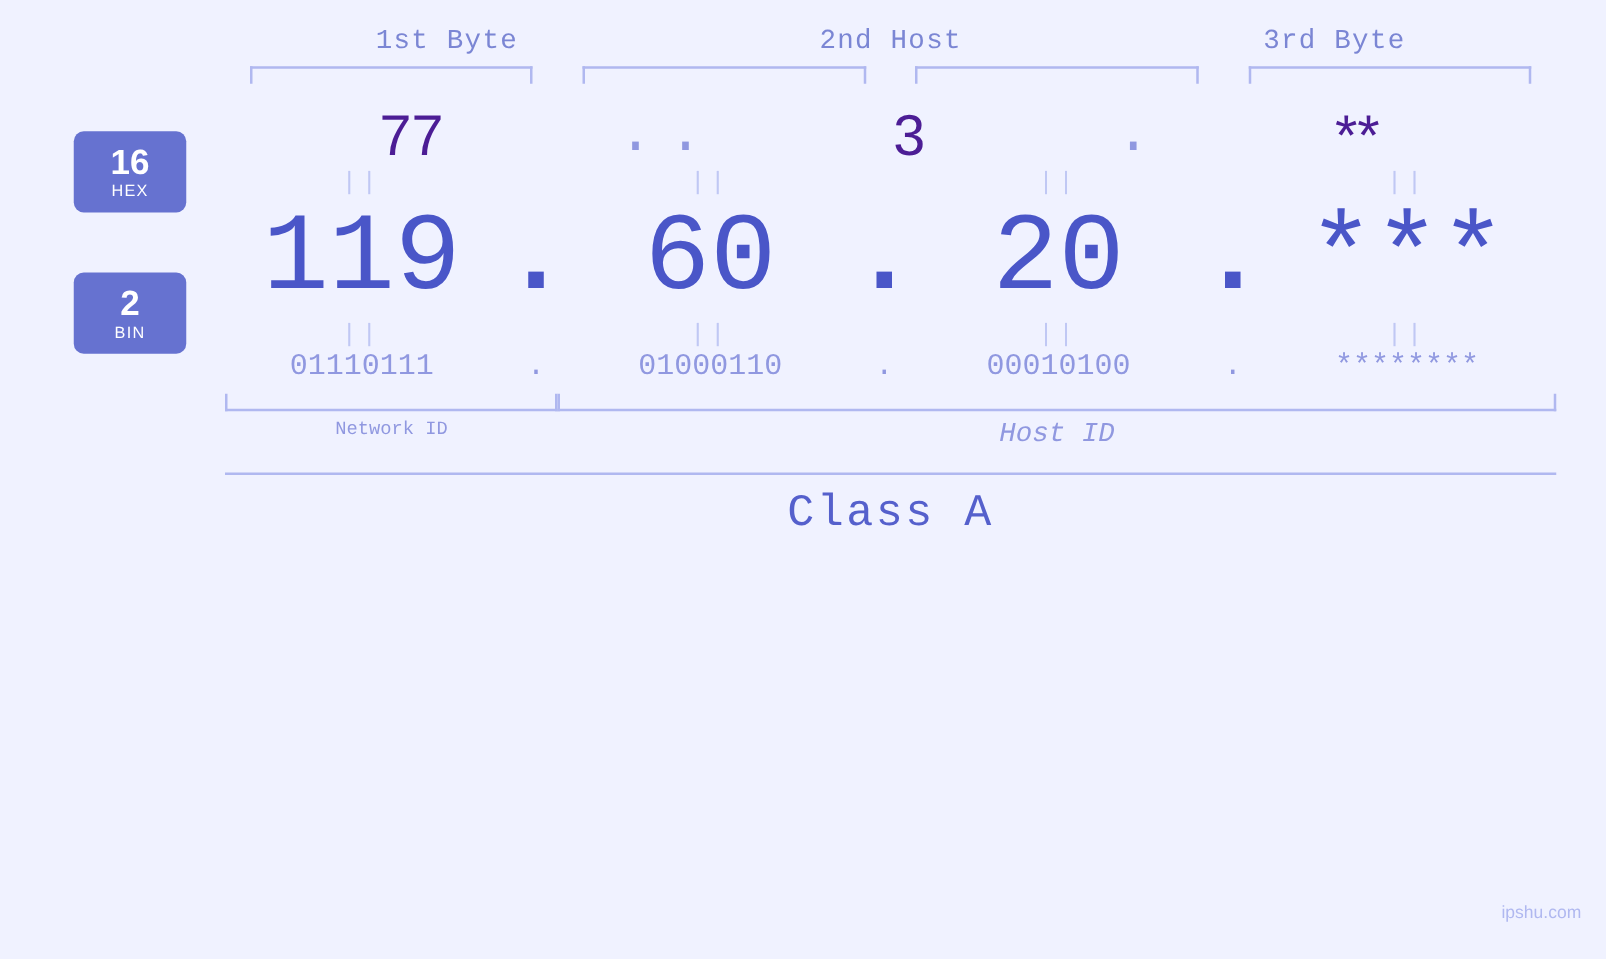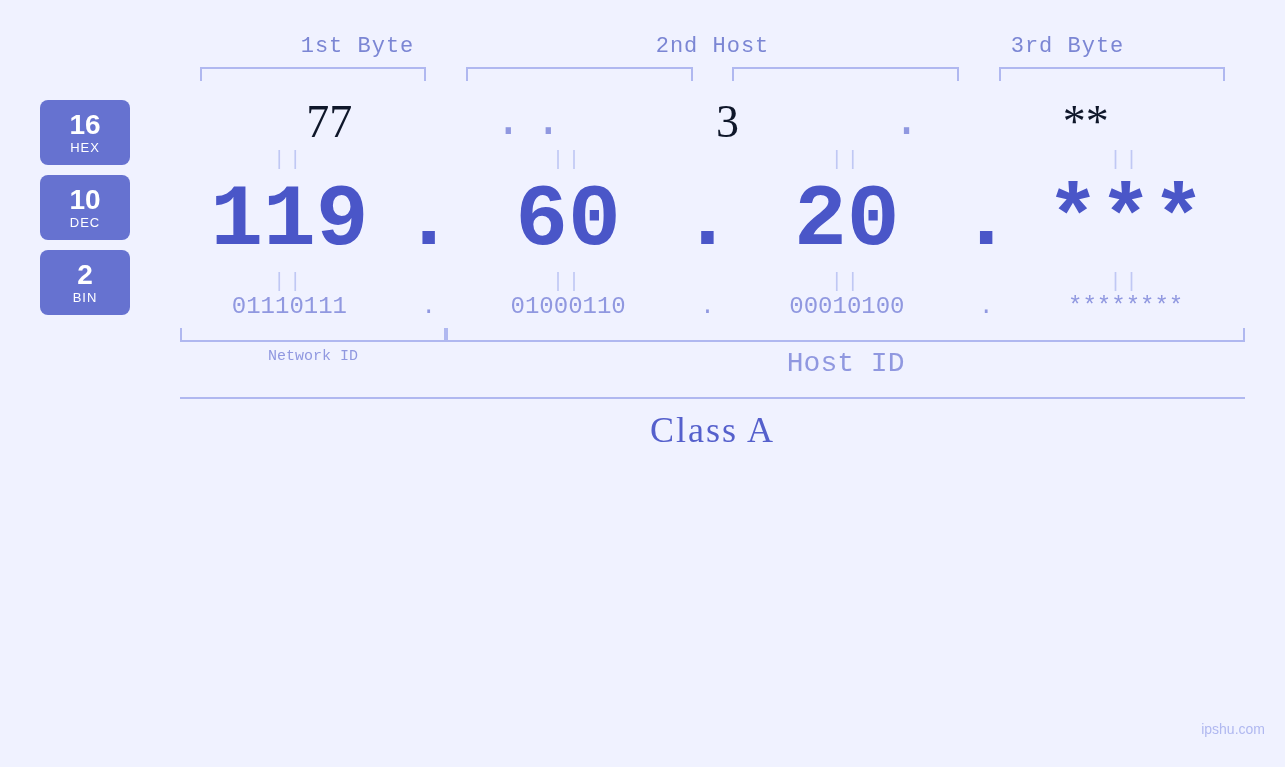--- a/index.html
+++ b/index.html
@@ -31,21 +31,20 @@
       padding-left: 140px;
     }
 
     .byte-header {
       flex: 1;
       text-align: center;
       color: #7b86d4;
       font-size: 22px;
       font-family: 'Courier New', Courier, monospace;
       letter-spacing: 1px;
-      margin-top: 14px;
     }
 
     
     .bracket-top-row {
       display: flex;
       width: 100%;
       padding-left: 140px;
       margin-bottom: 10px;
     }
 
@@ -64,20 +63,21 @@
       border-right: 2px solid #b0b8f0;
     }
 
     .base-badge {
       background: #6672d0;
       color: white;
       border-radius: 8px;
       padding: 10px 14px;
       text-align: center;
       width: 90px;
+      margin-left: 19px;
     }
 
     .base-badge .base-num {
       font-size: 28px;
       font-weight: bold;
       font-family: Arial, sans-serif;
       line-height: 1.1;
     }
 
     .base-badge .base-name {
@@ -125,43 +125,44 @@
       text-align: center;
       color: #9098e0;
       font-size: 15px;
       font-family: 'Courier New', Courier, monospace;
     }
 
     .host-label {
       width: 75%;
       text-align: center;
       color: #9098e0;
-      font-size: 28px;
+      font-size: 22px;
       font-family: 'Courier New', Courier, monospace;
+      font-style: italic;
     }
 
     
     .class-footer {
       width: 100%;
       margin-top: 18px;
       padding-left: 140px;
       position: relative;
     }
 
     .class-top-border {
       width: 100%;
       border-top: 2px solid #b0b8f0;
       margin-bottom: 10px;
     }
 
     .class-label {
       text-align: center;
       color: #5560cc;
       font-size: 36px;
-      font-family: Liberation Serif, serif;
+      font-family: Liberation Mono, monospace;
       letter-spacing: 2px;
     }
 
     
     .watermark {
       position: absolute;
       bottom: 30px;
       right: 20px;
       color: #b0b8f0;
       font-size: 14px;
@@ -220,23 +221,23 @@
       justify-content: center;
     }
 
     .sep-col {
       width: 40px;
       display: flex;
       align-items: center;
       justify-content: center;
     }
 
-    .hex-val { color: #0f172a; font-size: 46px; font-family: Liberation Serif, serif; }
+    .hex-val { color: #4c1d95; font-size: 46px; font-family: Liberation Sans, sans-serif; }
     .hex-dot { color: #9098e0; font-size: 46px; }
-    .dec-val { color: #4a56c8; font-size: 88px; font-family: 'Courier New', monospace; font-weight: bold; }
+    .dec-val { color: #4a56c8; font-size: 88px; font-family: 'Courier New', monospace; font-weight: normal; }
     .dec-dot { color: #4a56c8; font-size: 88px; font-weight: bold; }
     .bin-val { color: #9098e0; font-size: 24px; font-family: 'Courier New', monospace; }
     .bin-dot { color: #9098e0; font-size: 24px; }
     .eq-sym  { color: #c0c8f4; font-size: 20px; letter-spacing: 4px; }
   </style>
 </head>
 <body>
 
 <div class="container">
 
@@ -262,24 +263,20 @@
   </div>
 
   <div class="rows-wrapper">
 
     <div class="base-col">
       <div class="base-badge">
         <div class="base-num">16</div>
         <div class="base-name">HEX</div>
       </div>
       <div class="base-badge">
-        <div class="base-num">10</div>
-        <div class="base-name">DEC</div>
-      </div>
-      <div class="base-badge">
         <div class="base-num">2</div>
         <div class="base-name">BIN</div>
       </div>
     </div>
 
     <div class="data-col">
 
       <div class="row-hex">
         <div class="byte-col">
           <span class="hex-val">77</span>

